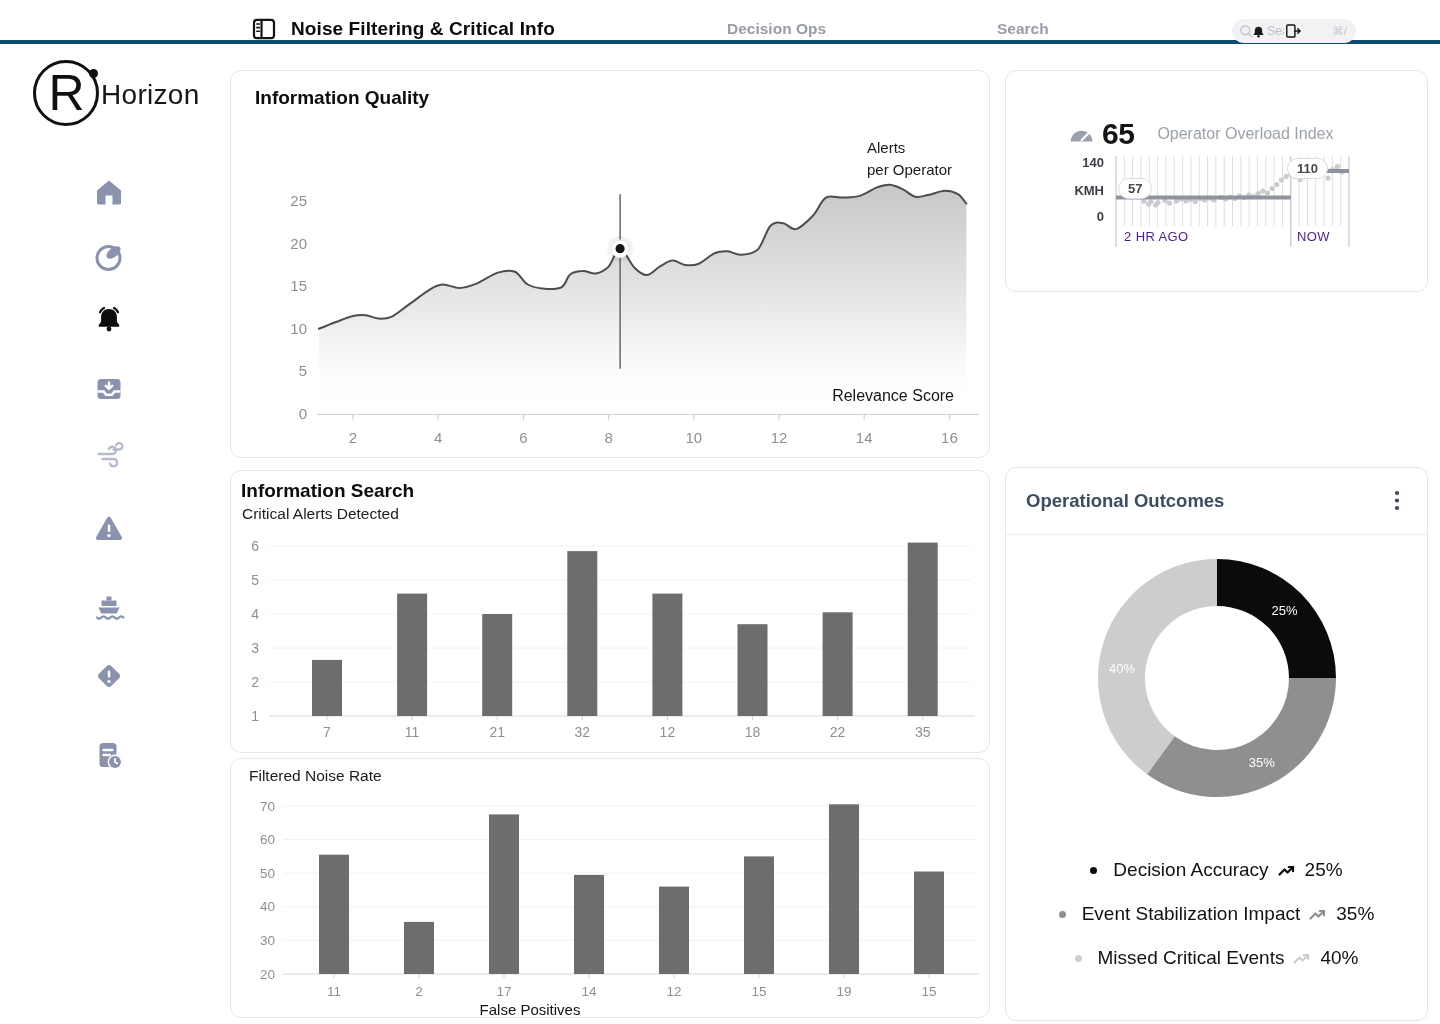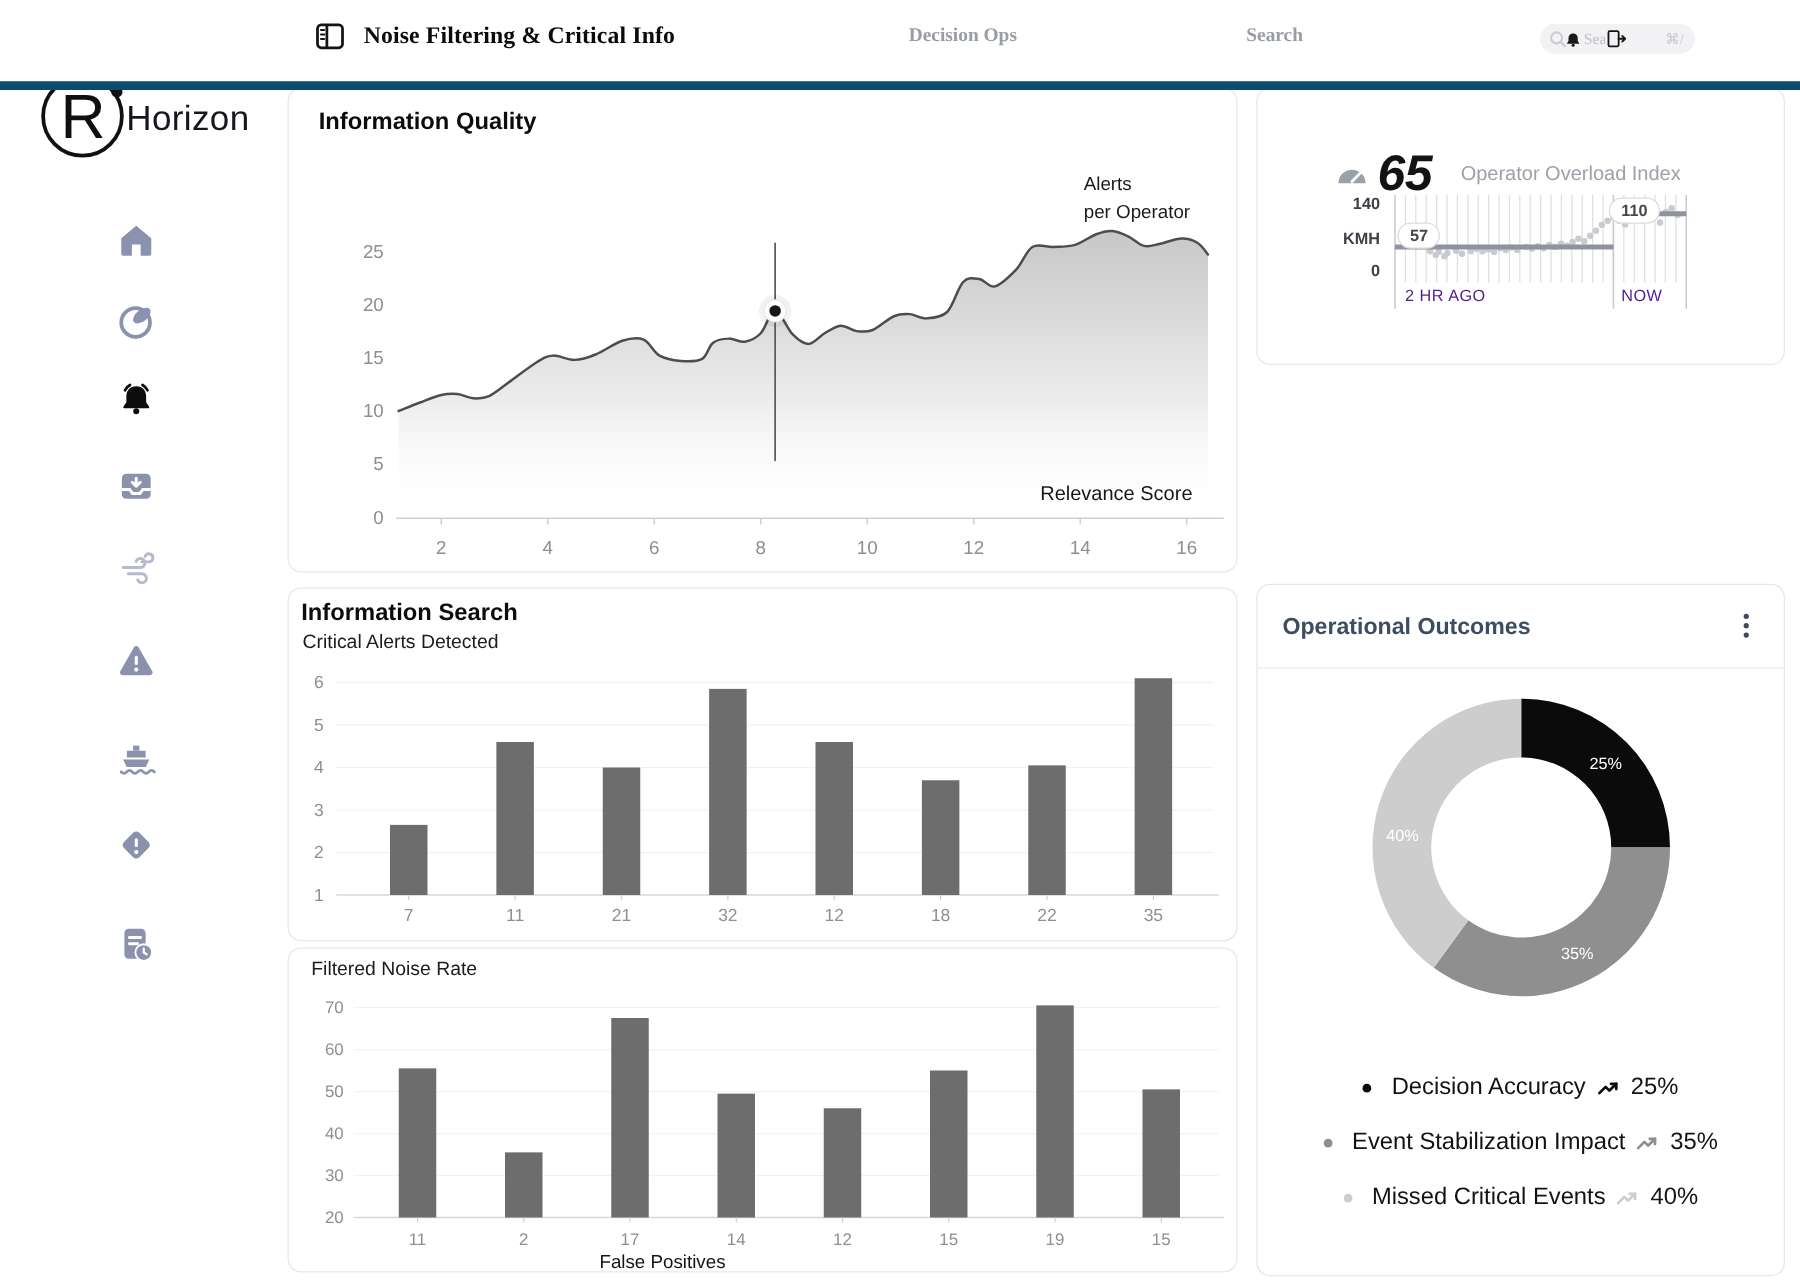--- a/index.html
+++ b/index.html
@@ -1,20 +1,20 @@
 <!DOCTYPE html>
 <html><head>
 <meta charset="utf-8">
 <style>
   * { margin:0; padding:0; box-sizing:border-box; }
   html,body { width:1440px; height:1024px; background:#fff; font-family:"Liberation Sans",sans-serif; color:#111; overflow:hidden; }
   #app { position:relative; width:1440px; height:1024px; background:#fff; }
 
   
-  #topbar { position:absolute; left:0; top:0; width:1440px; height:72px; background:#fff; border-bottom:7px solid #0c4a6e; z-index:5;font-family:Liberation Serif, serif; }
+  #topbar { position:absolute; left:0; top:0; width:1440px; height:44px; background:#fff; border-bottom:4px solid #0c4a6e; z-index:5; }
   .title-group { position:absolute; left:252px; top:0; height:58px; display:flex; align-items:center; gap:15px; }
   .title-group h1 { font-size:19px; font-weight:700; color:#0b0b0d; letter-spacing:.1px; }
   .nav-link { position:absolute; top:0; height:58px; line-height:58px; font-size:15.5px; font-weight:600; color:#989ca4; cursor:pointer; background:none; border:none; font-family:inherit; }
   #nav-decision { left:727px; }
   #nav-reports  { left:997px; }
   .search-pill { position:absolute; left:1232px; top:19px; width:124px; height:24px; background:#f2f2f4; border-radius:12px; display:flex; align-items:center; padding:0 9px 0 7px; gap:1px; cursor:text; }
   .sp-placeholder { width:17px; overflow:hidden; white-space:nowrap; color:#bcc0c7; font-size:12.5px; }
   .sp-shortcut { margin-left:auto; color:#c4c7cd; font-size:11.5px; }
 
   
@@ -37,21 +37,21 @@
   .q-annotation { position:absolute; left:636px; top:66px; font-size:15px; font-weight:500; color:#1a1a1d; line-height:22px; }
   .q-xlabel { position:absolute; right:35px; top:316px; font-size:16px; font-weight:500; color:#17171a; }
 
   .v-title { position:absolute; left:10px; top:9px; font-size:19px; font-weight:700; color:#0c0c0e; }
   .v-subtitle { position:absolute; left:11px; top:34px; font-size:15.5px; font-weight:400; color:#1c1c1f; }
 
   .n-title { position:absolute; left:18px; top:8px; font-size:15.5px; font-weight:400; color:#1c1c1f; }
   .n-xlabel { position:absolute; left:199px; top:242px; width:200px; text-align:center; font-size:15px; color:#141418; }
 
   .ov-kpi { position:absolute; left:63px; top:46px; display:flex; align-items:center; gap:8px; }
-  .ov-value { font-size:40px; font-weight:700; color:#131316; letter-spacing:-.5px;font-style:italic; }
+  .ov-value { font-size:30px; font-weight:700; color:#131316; letter-spacing:-.5px; }
   .ov-label { font-size:16px; font-weight:500; color:#9ba1a9; margin-left:15px; }
   .ov-ylab { position:absolute; left:60px; width:38px; text-align:right; font-size:13px; font-weight:600; color:#3c3f45; }
   .ov-time { position:absolute; font-size:13px; font-weight:500; color:#4c1d95; letter-spacing:.4px; }
   .ov-pill { position:absolute; height:21px; padding:0 9px; background:#fff; border:1px solid #dcdcdf; border-radius:11px; font-size:13px; font-weight:600; color:#474747; line-height:19px; }
 
   .oc-header { position:absolute; left:0; top:0; right:0; height:67px; border-bottom:1px solid #ebebee; }
   .oc-title { position:absolute; left:20px; top:22px; font-size:18.5px; font-weight:700; color:#3c4c61; }
   .oc-kebab { position:absolute; right:18px; top:20px; width:24px; height:28px; background:none; border:none; cursor:pointer; }
   #outcomes-legend { position:absolute; left:0; right:0; top:388px; display:flex; flex-direction:column; align-items:center; gap:16px; }
   .legend-row { display:flex; align-items:center; gap:9px; height:28px; font-size:19px; color:#121214; cursor:pointer; }

